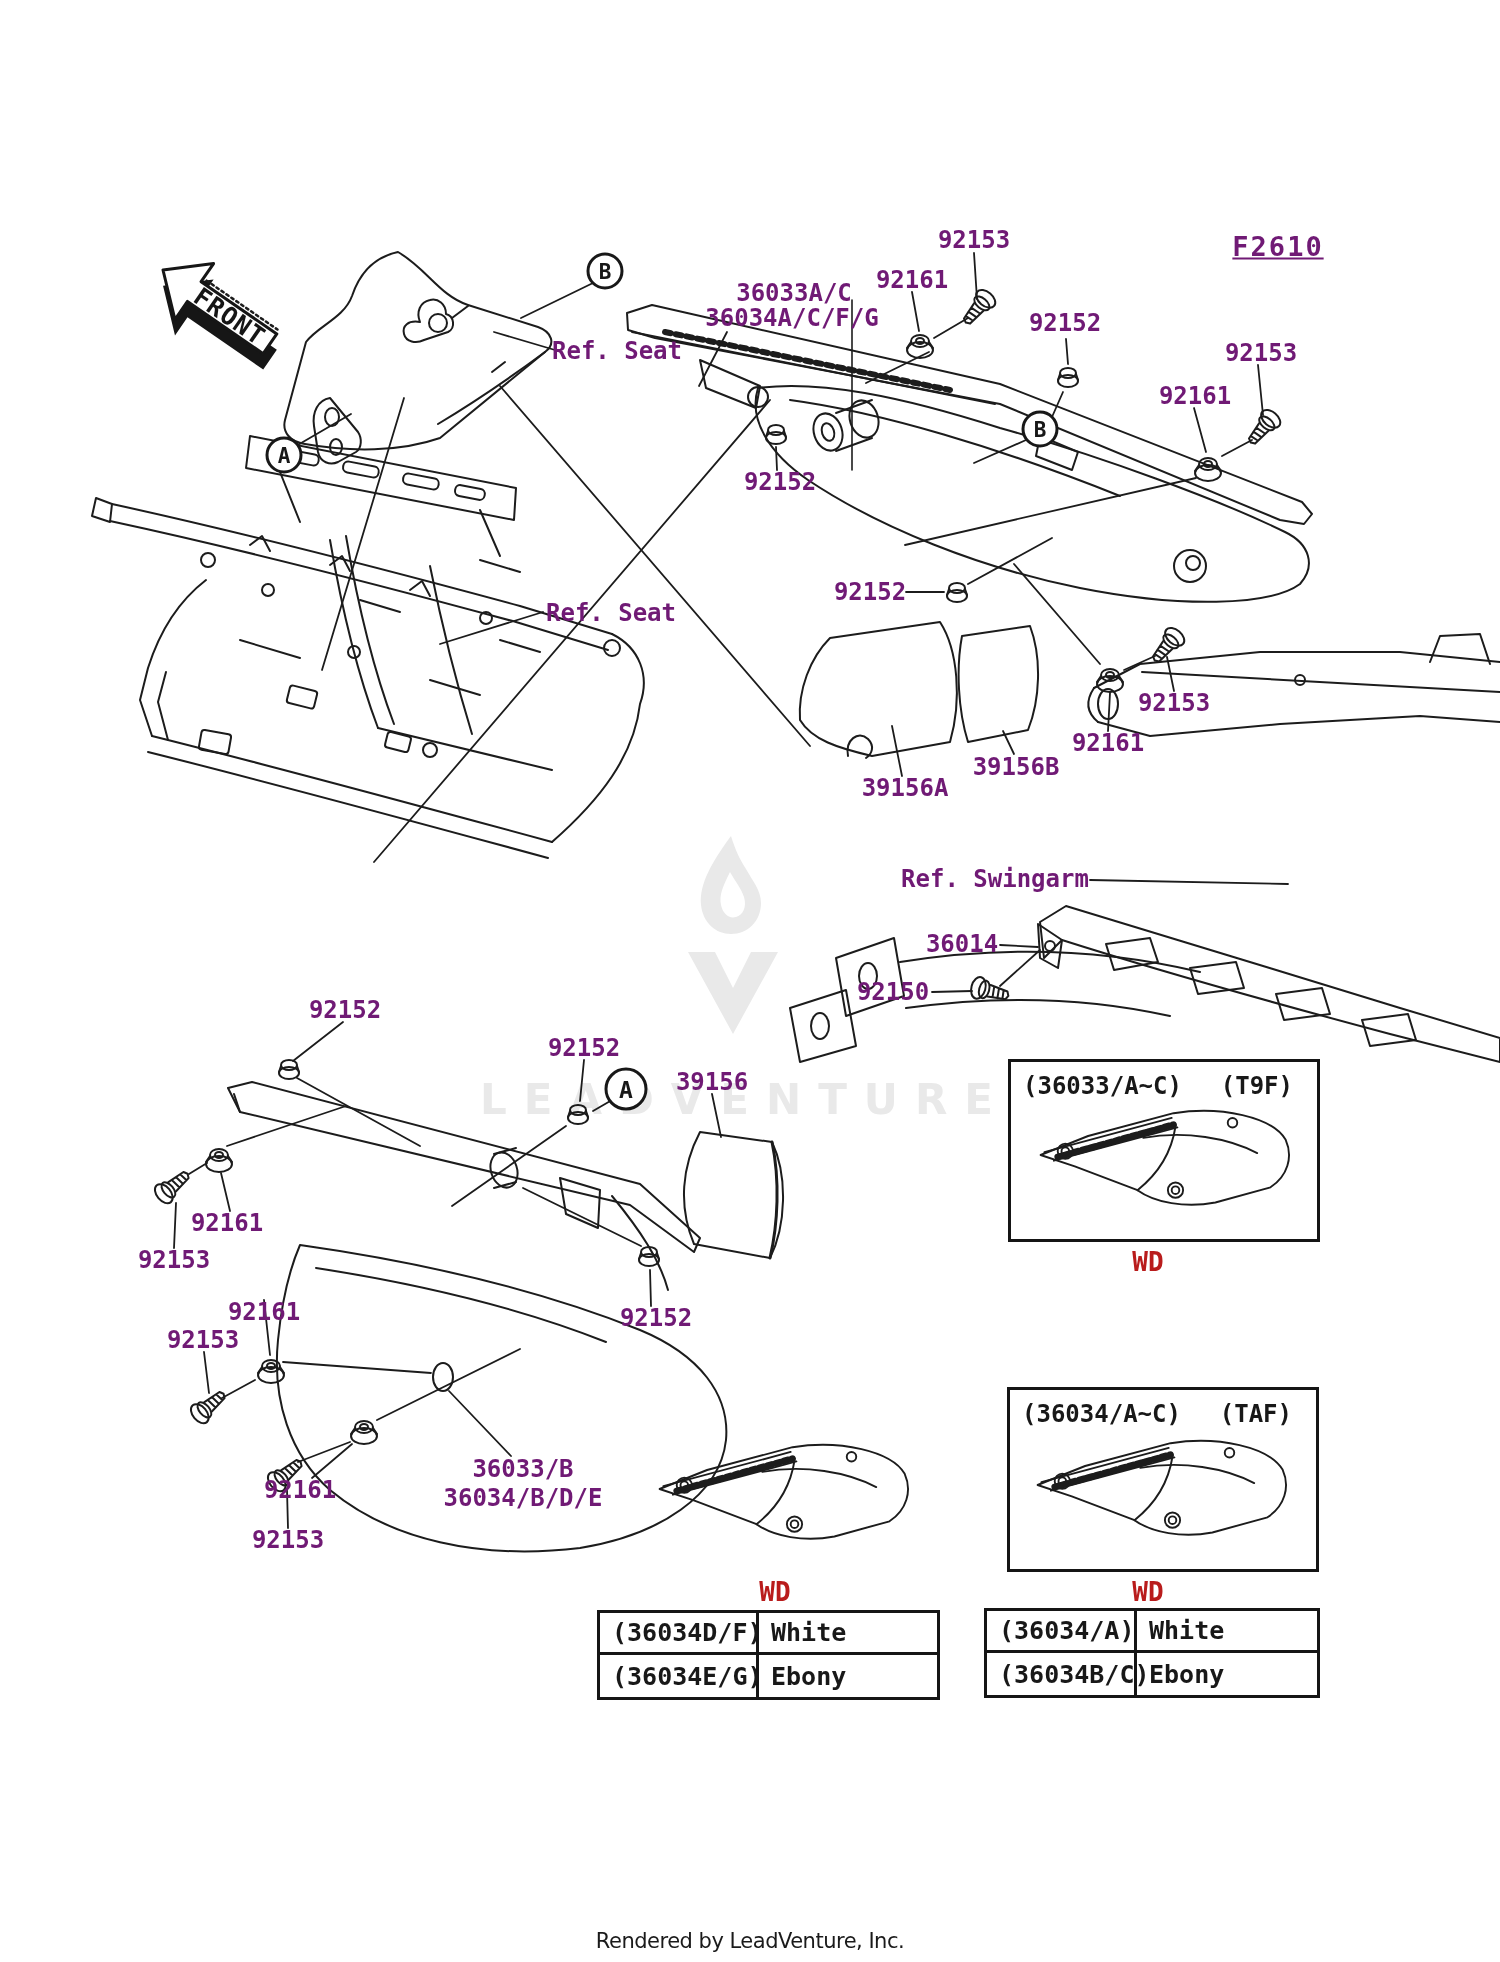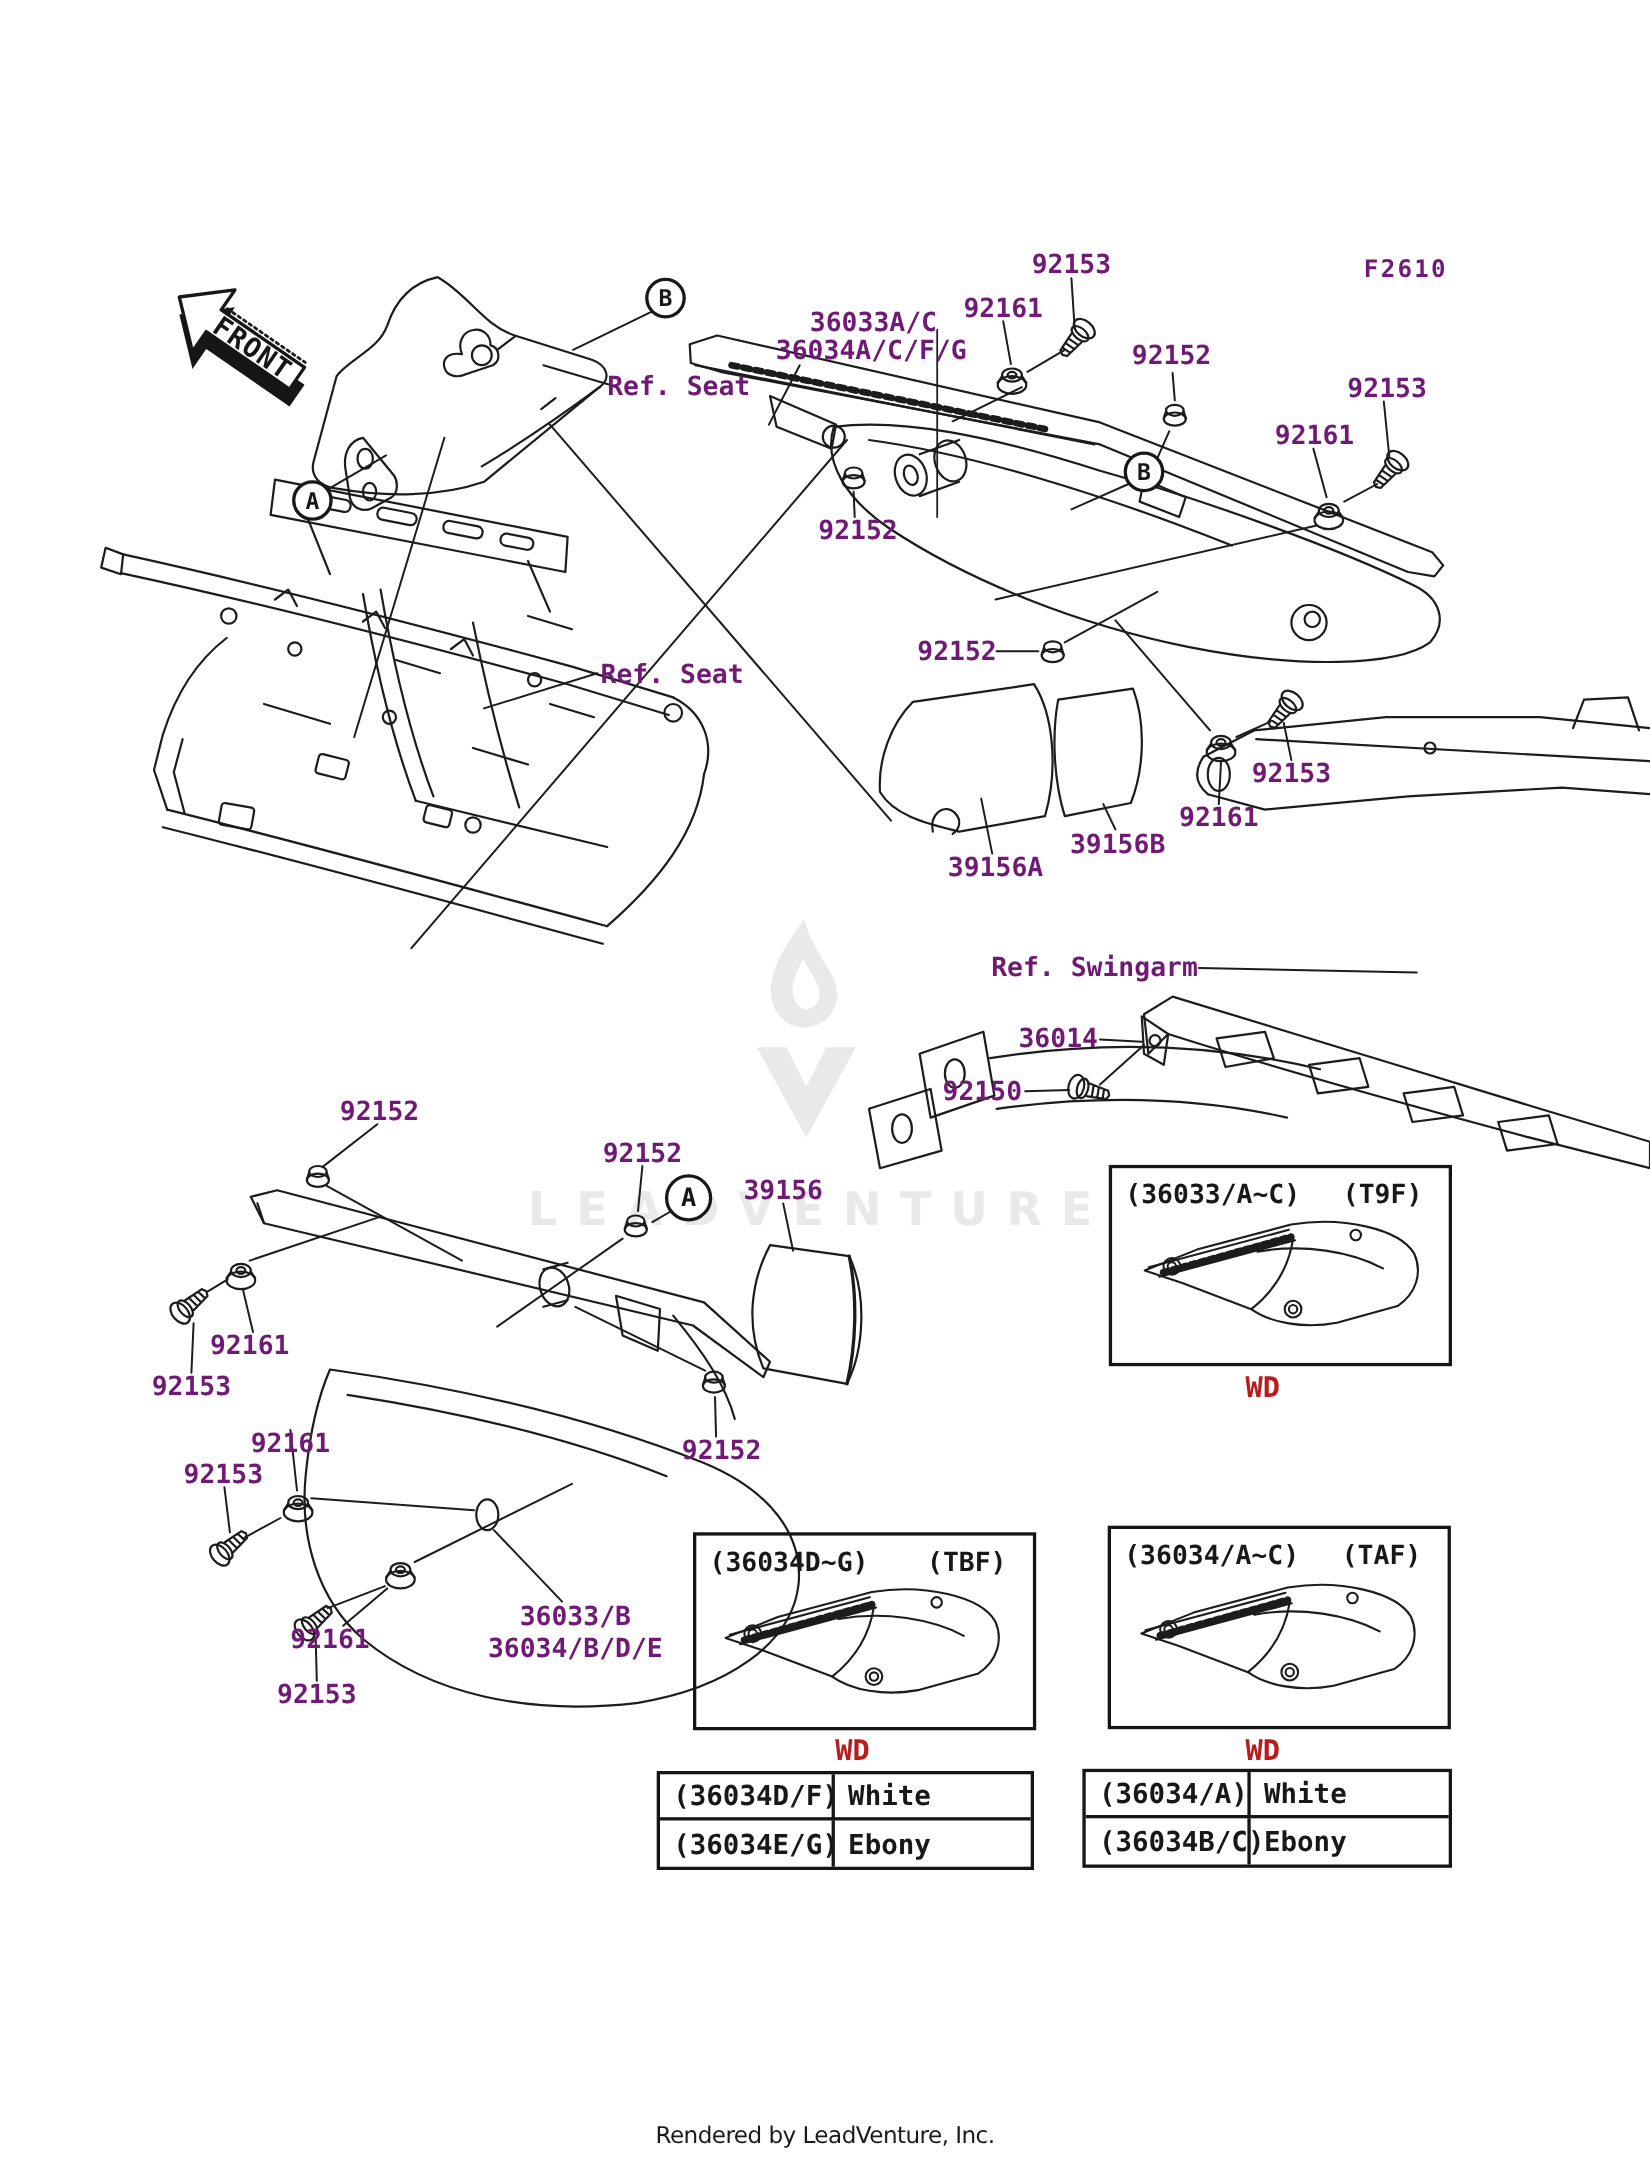--- a/index.html
+++ b/index.html
@@ -1,21 +1,21 @@
 <!DOCTYPE html>
 <html><head>
 <meta charset="utf-8">
 <style>
   html,body{margin:0;padding:0;background:#fff;}
   #stage{position:relative;width:1500px;height:1962px;background:#fff;overflow:hidden;
          font-family:"DejaVu Sans Mono", monospace;}
   #art{position:absolute;left:0;top:0;width:1500px;height:1962px;}
   .lbl{position:absolute;transform:translate(-50%,-50%);font:bold 24px "DejaVu Sans Mono",monospace;
        color:#701a75;white-space:nowrap;line-height:1;}
-  .lbl.code{font-size:22px;letter-spacing:2px;font-weight:bold;}
+  .lbl.code{font-size:27px;letter-spacing:2px;font-weight:bold;text-decoration:underline;}
   .marker{position:absolute;transform:translate(-50%,-50%);width:31px;height:31px;
        border:3px solid #181818;border-radius:50%;background:#fff;display:flex;
        align-items:center;justify-content:center;
        font:bold 21px "DejaVu Sans Mono",monospace;color:#181818;}
   .marker.big{width:37px;height:37px;font-size:23px;}
   .inset{position:absolute;border:3px solid #151515;background:#fff0;}
   .inset-title{display:flex;justify-content:space-between;
        font:bold 24px "DejaVu Sans Mono",monospace;color:#181818;
        padding:10px 24px 0 12px;}
   .wd{position:absolute;transform:translate(-50%,-50%);
@@ -432,26 +432,20 @@
   <div class="marker big" style="left:626px;top:1089px">A</div>
 
   <div class="inset" style="left:1008px;top:1059px;width:306px;height:177px">
     <div class="inset-title">
       <span>(36033/A~C)</span>
       <span>(T9F)</span>
     </div>
   </div>
   <div class="wd" style="left:1148px;top:1262px">WD</div>
 
-  <div class="inset" style="left:630px;top:1393px;width:306px;height:174px">
-    <div class="inset-title">
-      <span>(36034D~G)</span>
-      <span>(TBF)</span>
-    </div>
-  </div>
   <div class="wd" style="left:775px;top:1592px">WD</div>
 
   <div class="inset" style="left:1007px;top:1387px;width:306px;height:179px">
     <div class="inset-title">
       <span>(36034/A~C)</span>
       <span>(TAF)</span>
     </div>
   </div>
   <div class="wd" style="left:1148px;top:1592px">WD</div>
 

